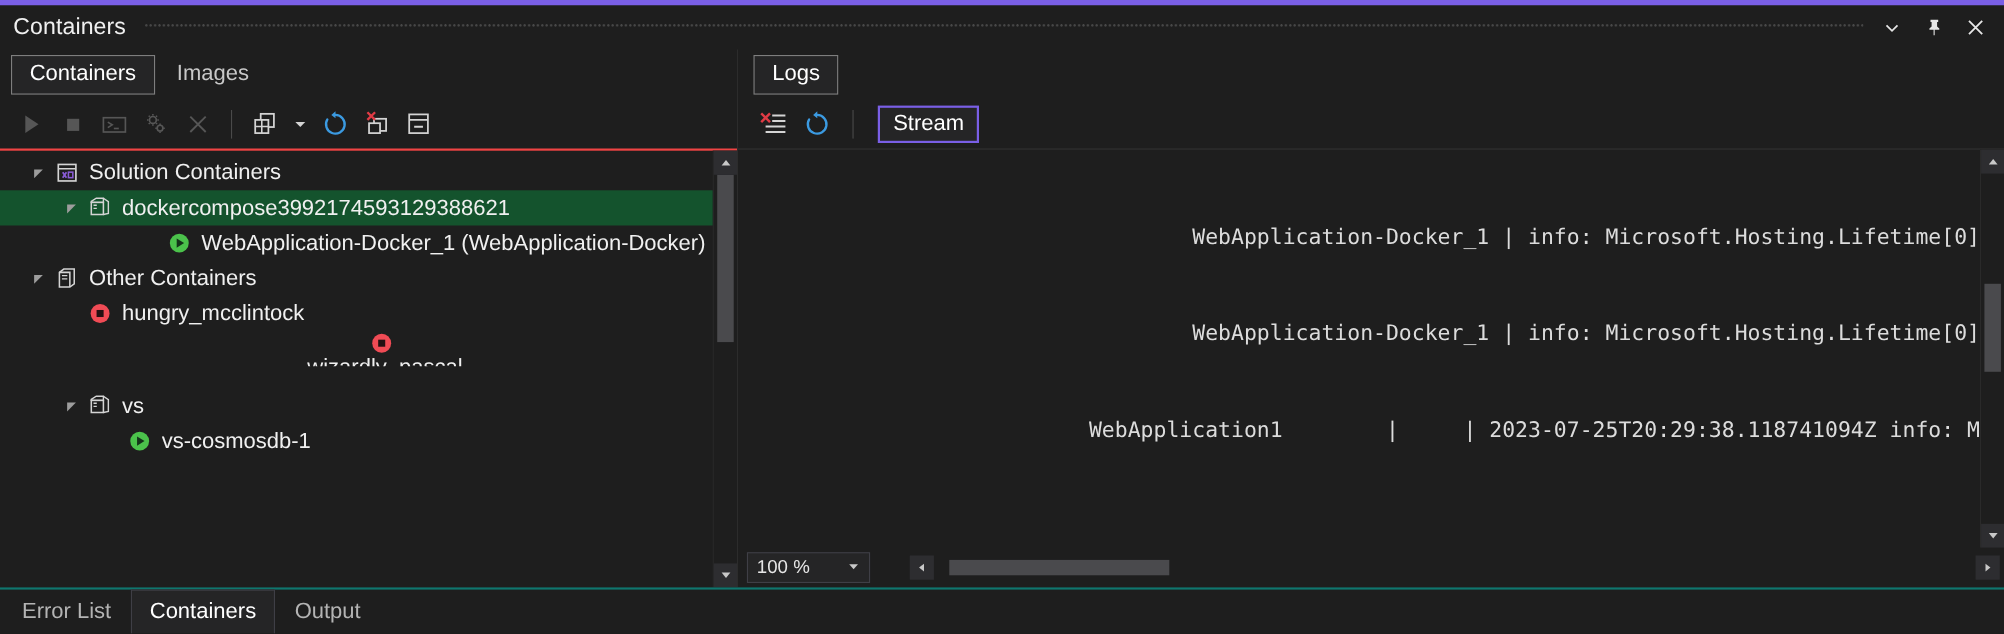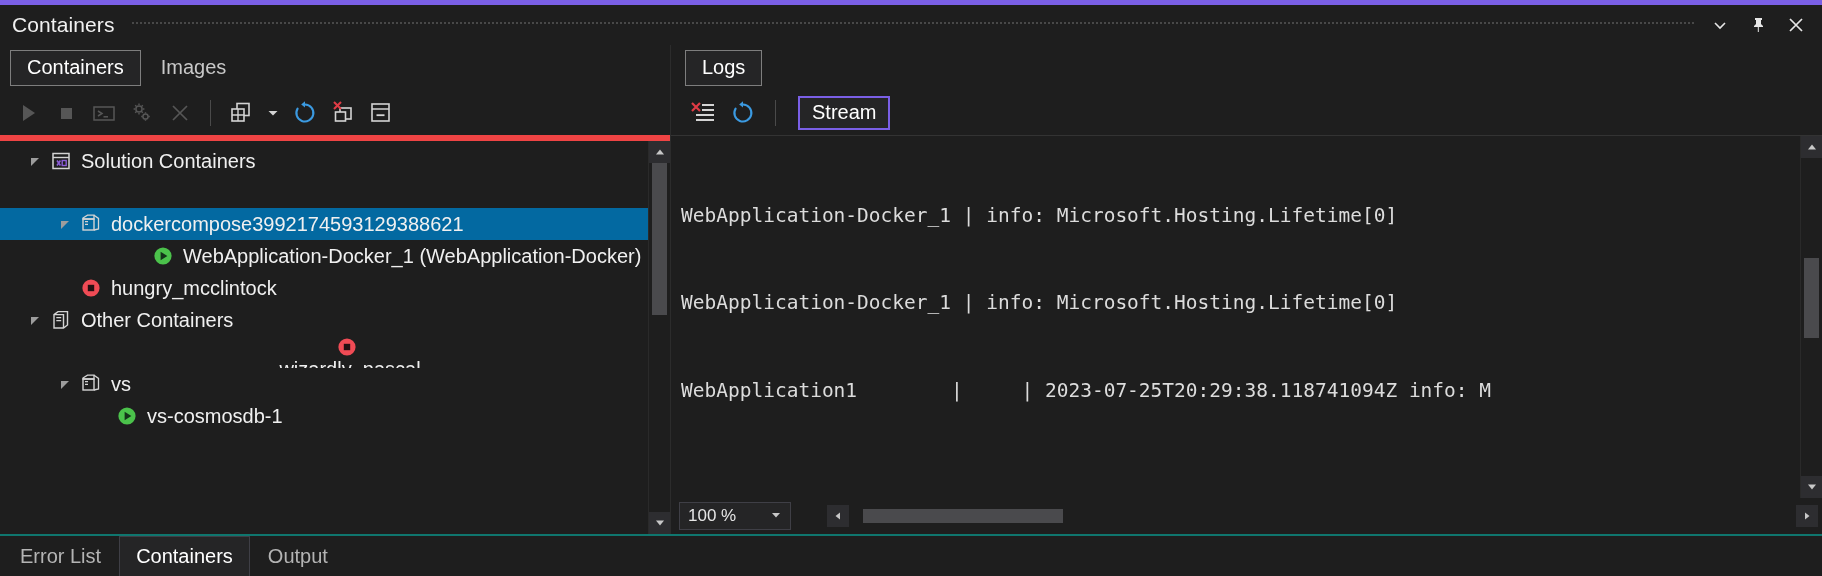--- a/index.html
+++ b/index.html
@@ -120,38 +120,38 @@
     width: 1px; height: 26px;
     background: #4a4a4a;
     margin: 0 10px;
   }
 
   
   .tree-wrap {
     flex: 1;
     display: flex;
     min-height: 0;
-    border-top: 6px solid #ef4444;
+    border-top: 2px solid #ef4444;
   }
   .tree {
     flex: 1;
     min-width: 0;
     overflow: hidden;
     padding-top: 4px;
     position: relative;
   }
   .tree-row {
     height: 32px;
     display: flex;
     align-items: center;
     white-space: nowrap;
     color: #f0f0f0;
     font-size: 20px;
   }
-  .tree-row.selected { background: #0369a1; margin-top: 31px; }
+  .tree-row.selected { background: #14532d; }
   .twisty {
     width: 26px; flex: none;
     display: flex; align-items: center; justify-content: center;
   }
   .twisty.empty { visibility: hidden; }
   .node-icon {
     width: 26px; flex: none;
     display: flex; align-items: center; justify-content: center;
     margin-right: 7px;
   }
@@ -195,20 +195,21 @@
     background: #252526;
     border: 2px solid #7a5fe6;
     padding: 4px 12px 6px 12px;
     line-height: 1;
   }
   .log-area {
     flex: 1;
     display: flex;
     min-height: 0;
     border-top: 1px solid #333333;
+    text-align: right;
   }
   .log-text {
     flex: 1;
     min-width: 0;
     overflow: hidden;
     padding: 6px 0 0 10px;
     font-family: "DejaVu Sans Mono", "Liberation Mono", monospace;
     font-size: 19.5px;
     line-height: 29.3px;
     color: #dcdcdc;
@@ -428,59 +429,59 @@
             <div class="twisty empty"></div>
             <div class="node-icon">
               <svg width="22" height="22" viewBox="0 0 22 22">
                 <circle cx="11" cy="11" r="8.6" fill="#4bc24b"></circle>
                 <path d="M8.6 6.8 L15.4 11 L8.6 15.2 Z" fill="#14331a"></path>
               </svg>
             </div>
             <div class="node-label">WebApplication-Docker_1 (WebApplication-Docker)</div>
           </div>
 
-          <div class="tree-row" style="padding-left:52px;">
-            <div class="twisty empty"></div>
-            <div class="node-icon">
-              <svg width="22" height="22" viewBox="0 0 22 22">
-                <circle cx="11" cy="11" r="8.6" fill="#f04b55"></circle>
-                <rect x="7.8" y="7.8" width="6.4" height="6.4" fill="#231012"></rect>
-              </svg>
-            </div>
-            <div class="node-label">hungry_mcclintock</div>
-          </div>
-
           <div class="tree-row" style="padding-left:22px;">
             <div class="twisty">
               <svg width="12" height="12" viewBox="0 0 12 12">
                   <path d="M2 3 L10 3 L2 11 Z" fill="#9d9d9d"></path>
                 </svg>
             </div>
             <div class="node-icon">
               <svg width="22" height="22" viewBox="0 0 22 22">
                 <path d="M4 5.6 L8 2.6 L17.5 2.6 L17.5 16 L13.5 19 L4 19 Z" fill="none" stroke="#d4d4d4" stroke-width="1.4"></path>
                 <path d="M4 5.6 L13.5 5.6 L13.5 19" fill="none" stroke="#d4d4d4" stroke-width="1.4"></path>
                 <path d="M6.3 8.6 H11.2 M6.3 11.6 H11.2" stroke="#d4d4d4" stroke-width="1.2"></path>
               </svg>
             </div>
             <div class="node-label">Other Containers</div>
           </div>
 
-          <div class="tree-row" style="padding-left:52px;flex-direction:column;">
+          <div class="tree-row" style="padding-left:52px;">
             <div class="twisty empty"></div>
             <div class="node-icon">
               <svg width="22" height="22" viewBox="0 0 22 22">
                 <circle cx="11" cy="11" r="8.6" fill="#f04b55"></circle>
                 <rect x="7.8" y="7.8" width="6.4" height="6.4" fill="#231012"></rect>
               </svg>
             </div>
+            <div class="node-label">hungry_mcclintock</div>
+          </div>
+
+          <div class="tree-row" style="padding-left:52px;flex-direction:column;">
+            <div class="twisty empty"></div>
+            <div class="node-icon">
+              <svg width="22" height="22" viewBox="0 0 22 22">
+                <circle cx="11" cy="11" r="8.6" fill="#f04b55"></circle>
+                <rect x="7.8" y="7.8" width="6.4" height="6.4" fill="#231012"></rect>
+              </svg>
+            </div>
             <div class="node-label">wizardly_pascal</div>
           </div>
 
-          <div class="tree-row" style="padding-left:52px;">
+          <div class="tree-row" style="padding-left:52px;margin-top:20px;">
             <div class="twisty">
               <svg width="12" height="12" viewBox="0 0 12 12">
                   <path d="M2 3 L10 3 L2 11 Z" fill="#9d9d9d"></path>
                 </svg>
             </div>
             <div class="node-icon">
               <svg width="24" height="22" viewBox="0 0 24 22">
                 <path d="M4 5 L8.5 2.2 L15 2.2 L15 6 L4 6 Z" fill="none" stroke="#d4d4d4" stroke-width="1.3"></path>
                 <rect x="4" y="6" width="11" height="11" fill="none" stroke="#d4d4d4" stroke-width="1.4"></rect>
                 <path d="M6 8.6 H9 M6 11.4 H9" stroke="#d4d4d4" stroke-width="1.2"></path>

